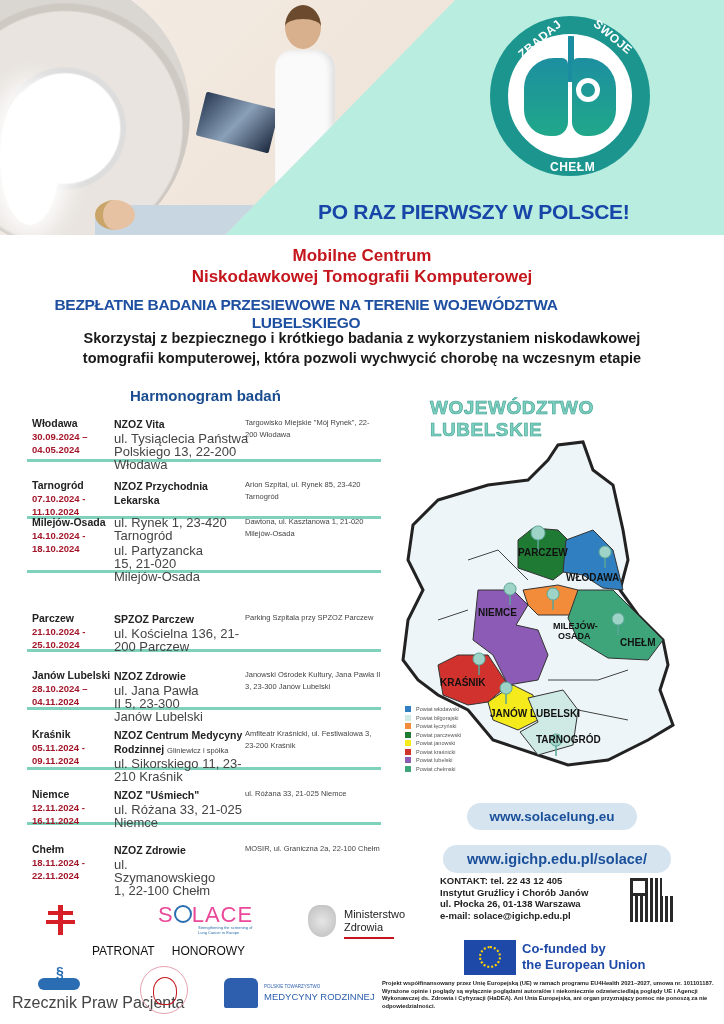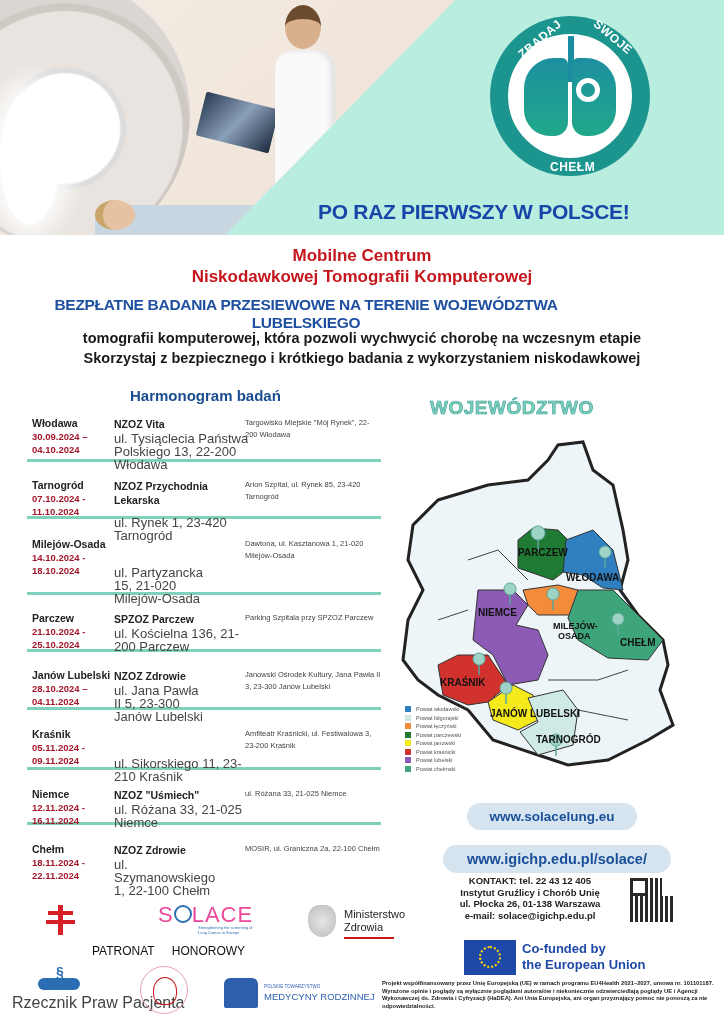--- a/index.html
+++ b/index.html
@@ -40,21 +40,21 @@
 .row .addr{position:absolute;left:87px;font-size:13px;color:#444;width:135px;line-height:13px}
 .row .loc{position:absolute;left:218px;top:0;font-size:7.5px;color:#444;width:136px;line-height:12px}
 .map-title{position:absolute;left:430px;top:397px;width:210px;text-align:left;font-size:19px;font-weight:bold;color:#7ed0c0;line-height:22px;-webkit-text-stroke:0.6px #3b9f8f;letter-spacing:0.5px}
 .map{position:absolute;left:398px;top:440px;width:310px;height:345px}
 .legend{position:absolute;left:405px;top:705px}
 .leg-item{display:flex;align-items:center;height:8.5px;font-size:5.5px;color:#555}
 .leg-sw{width:6px;height:6px;margin-right:5px}
 .pill{position:absolute;background:#d6e4f0;border-radius:14px;color:#1a4f9a;font-weight:bold;text-align:center}
 .pill.a{left:467px;top:803px;width:170px;height:27px;font-size:13.5px;line-height:27px}
 .pill.b{left:443px;top:845px;width:228px;height:28px;font-size:14.5px;line-height:28px}
-.contact{position:absolute;left:440px;top:875px;width:180px;text-align:center;font-size:9.5px;font-weight:bold;color:#222;line-height:11.5px}
+.contact{position:absolute;left:440px;top:875px;width:180px;font-size:9.5px;font-weight:bold;color:#222;line-height:11.5px}
 .qr{position:absolute;left:630px;top:878px;width:44px;height:44px;background:
 repeating-linear-gradient(90deg,#111 0 3px,#fff 3px 5px),#fff;opacity:0.9}
 .qr::before{content:"";position:absolute;left:0;top:0;width:12px;height:12px;border:3px solid #111;background:#fff;box-shadow:32px 0 0 -0px #fff}
 .eu{position:absolute;left:464px;top:940px;width:52px;height:35px;background:#1f49a8}
 .eu-stars{position:absolute;left:15px;top:6px;width:22px;height:22px;border:2px dotted #ffd400;border-radius:50%}
 .eu-text{position:absolute;left:522px;top:941px;color:#1f49a8;font-size:13px;font-weight:bold;line-height:16px}
 .disclaimer{position:absolute;left:382px;top:980px;width:340px;font-size:5.8px;font-weight:bold;color:#222;line-height:7.5px}
 .patronat{position:absolute;left:92px;top:944px;font-size:12px;font-weight:normal;color:#111;word-spacing:14px}
 .lg-igichp{position:absolute;left:38px;top:893px;width:52px;height:52px;border-radius:50%}
 .lg-igichp .cross{position:absolute;left:20px;top:12px;width:5px;height:30px;background:#d61f26}
@@ -104,43 +104,43 @@
   <span class="logo-txt logo-t1">ZBADAJ</span>
   <span class="logo-txt logo-t2">SWOJE</span>
   <span class="logo-txt logo-t3">CHEŁM</span>
   <div class="hero-title">PO RAZ PIERWSZY W POLSCE!</div>
 </div>
 
 <div class="h1 a">Mobilne  Centrum</div>
 <div class="h1 b">Niskodawkowej  Tomografii  Komputerowej</div>
 <div class="h2">BEZPŁATNE BADANIA PRZESIEWOWE  NA TERENIE WOJEWÓDZTWA LUBELSKIEGO</div>
 <div class="intro">
+  <div>Skorzystaj z bezpiecznego i krótkiego badania z wykorzystaniem niskodawkowej</div>
   <div>tomografii komputerowej, która pozwoli wychwycić chorobę na wczesnym etapie</div>
-  <div>Skorzystaj z bezpiecznego i krótkiego badania z wykorzystaniem niskodawkowej</div>
 </div>
 
 <div class="sched-title">Harmonogram  badań</div>
 
 <div class="row" style="top:417px;height:45px">
   <div class="city">Włodawa</div>
-  <div class="dates">30.09.2024 – 04.10.2024</div>
+  <div class="dates">30.09.2024 – 04.05.2024</div>
   <div class="inst">NZOZ Vita</div>
   <div class="addr" style="top:15px">ul. Tysiąclecia Państwa Polskiego 13, 22-200 Włodawa</div>
   <div class="loc">Targowisko Miejskie "Mój Rynek", 22-200 Włodawa</div>
 </div>
 
 <div class="row" style="top:479px;height:40px">
   <div class="city">Tarnogród</div>
   <div class="dates">07.10.2024 - 11.10.2024</div>
   <div class="inst" style="width:100px">NZOZ Przychodnia Lekarska</div>
   <div class="addr" style="top:37px">ul. Rynek 1, 23-420 Tarnogród</div>
   <div class="loc">Arion Szpital, ul. Rynek 85, 23-420 Tarnogród</div>
 </div>
 
-<div class="row" style="top:538px;height:57px">
+<div class="row" style="top:516px;height:57px">
   <div class="city">Milejów-Osada</div>
   <div class="dates">14.10.2024 - 18.10.2024</div>
   <div class="addr" style="top:28px;width:90px">ul. Partyzancka 15, 21-020 Milejów-Osada</div>
   <div class="loc">Dawtona, ul. Kasztanowa 1, 21-020 Milejów-Osada</div>
 </div>
 
 <div class="row" style="top:612px;height:40px">
   <div class="city">Parczew</div>
   <div class="dates">21.10.2024 - 25.10.2024</div>
   <div class="inst">SPZOZ Parczew</div>
@@ -152,20 +152,21 @@
   <div class="city">Janów Lubelski</div>
   <div class="dates">28.10.2024 – 04.11.2024</div>
   <div class="inst">NZOZ Zdrowie</div>
   <div class="addr" style="top:15px;width:90px">ul. Jana Pawła II 5, 23-300 Janów Lubelski</div>
   <div class="loc">Janowski Ośrodek Kultury, Jana Pawła II 3, 23-300 Janów Lubelski</div>
 </div>
 
 <div class="row" style="top:728px;height:42px">
   <div class="city">Kraśnik</div>
   <div class="dates">05.11.2024 - 09.11.2024</div>
+  <div class="inst"><span>NZOZ Centrum Medycyny Rodzinnej</span> <small>Gliniewicz i spółka</small></div>
   <div class="addr" style="top:29px">ul. Sikorskiego 11, 23-210 Kraśnik</div>
   <div class="loc">Amfiteatr Kraśnicki, ul. Festiwalowa 3, 23-200 Kraśnik</div>
 </div>
 
 <div class="row" style="top:788px;height:37px">
   <div class="city">Niemce</div>
   <div class="dates">12.11.2024 - 16.11.2024</div>
   <div class="inst">NZOZ "Uśmiech"</div>
   <div class="addr" style="top:15px">ul. Różana 33, 21-025 Niemce</div>
   <div class="loc">ul. Różana 33, 21-025 Niemce</div>
@@ -174,20 +175,21 @@
 <div class="row" style="top:843px;height:40px;border-bottom:none">
   <div class="city">Chełm</div>
   <div class="dates">18.11.2024 - 22.11.2024</div>
   <div class="inst">NZOZ Zdrowie</div>
   <div class="addr" style="top:15px;width:115px">ul. Szymanowskiego 1, 22-100 Chełm</div>
   <div class="loc">MOSIR, ul. Graniczna 2a, 22-100 Chełm</div>
 </div>
 
 <div class="map-title">
   <div>WOJEWÓDZTWO</div>
+  <div>LUBELSKIE</div>
 </div>
 
 <svg class="map" viewBox="0 0 310 345">
 
   <path d="M40 60 L90 45 L130 40 L150 20 L160 5 L185 2 L195 30 L215 45 L225 90 L230 120 L222 150 L240 175 L265 200 L270 225 L262 250 L275 285 L250 300 L210 320 L170 325 L140 315 L95 300 L70 270 L40 255 L20 240 L5 220 L10 180 L25 150 L10 120 L15 85 Z" fill="#eef5f8" stroke="#222" stroke-width="3"></path>
 
   <path d="M70 120 L100 110 L130 140 M40 180 L70 170 M230 230 L200 240 L150 240 M180 270 L230 280" fill="none" stroke="#444" stroke-width="1"></path>
 
   <path d="M120 100 L135 88 L160 90 L170 100 L168 130 L155 140 L120 128 Z" fill="#1f7a34" stroke="#333"></path>
 
@@ -260,21 +262,21 @@
   <div class="leg-item">
       <span class="leg-sw" style="background:#3ea57a"></span>
       <span>Powiat chełmski</span>
     </div>
 </div>
 
 <div class="pill a">www.solacelung.eu</div>
 <div class="pill b">www.igichp.edu.pl/solace/</div>
 <div class="contact">
   <div>KONTAKT:  tel. 22 43 12 405</div>
-  <div>Instytut Gruźlicy i Chorób Unię</div>
+  <div>Instytut Gruźlicy i Chorób Janów</div>
   <div>ul. Płocka 26, 01-138 Warszawa</div>
   <div>e-mail: solace@igichp.edu.pl</div>
 </div>
 <div class="qr"></div>
 
 <div class="eu">
     <div class="eu-stars"></div>
   </div>
 <div class="eu-text">
   <div>Co-funded by</div>

